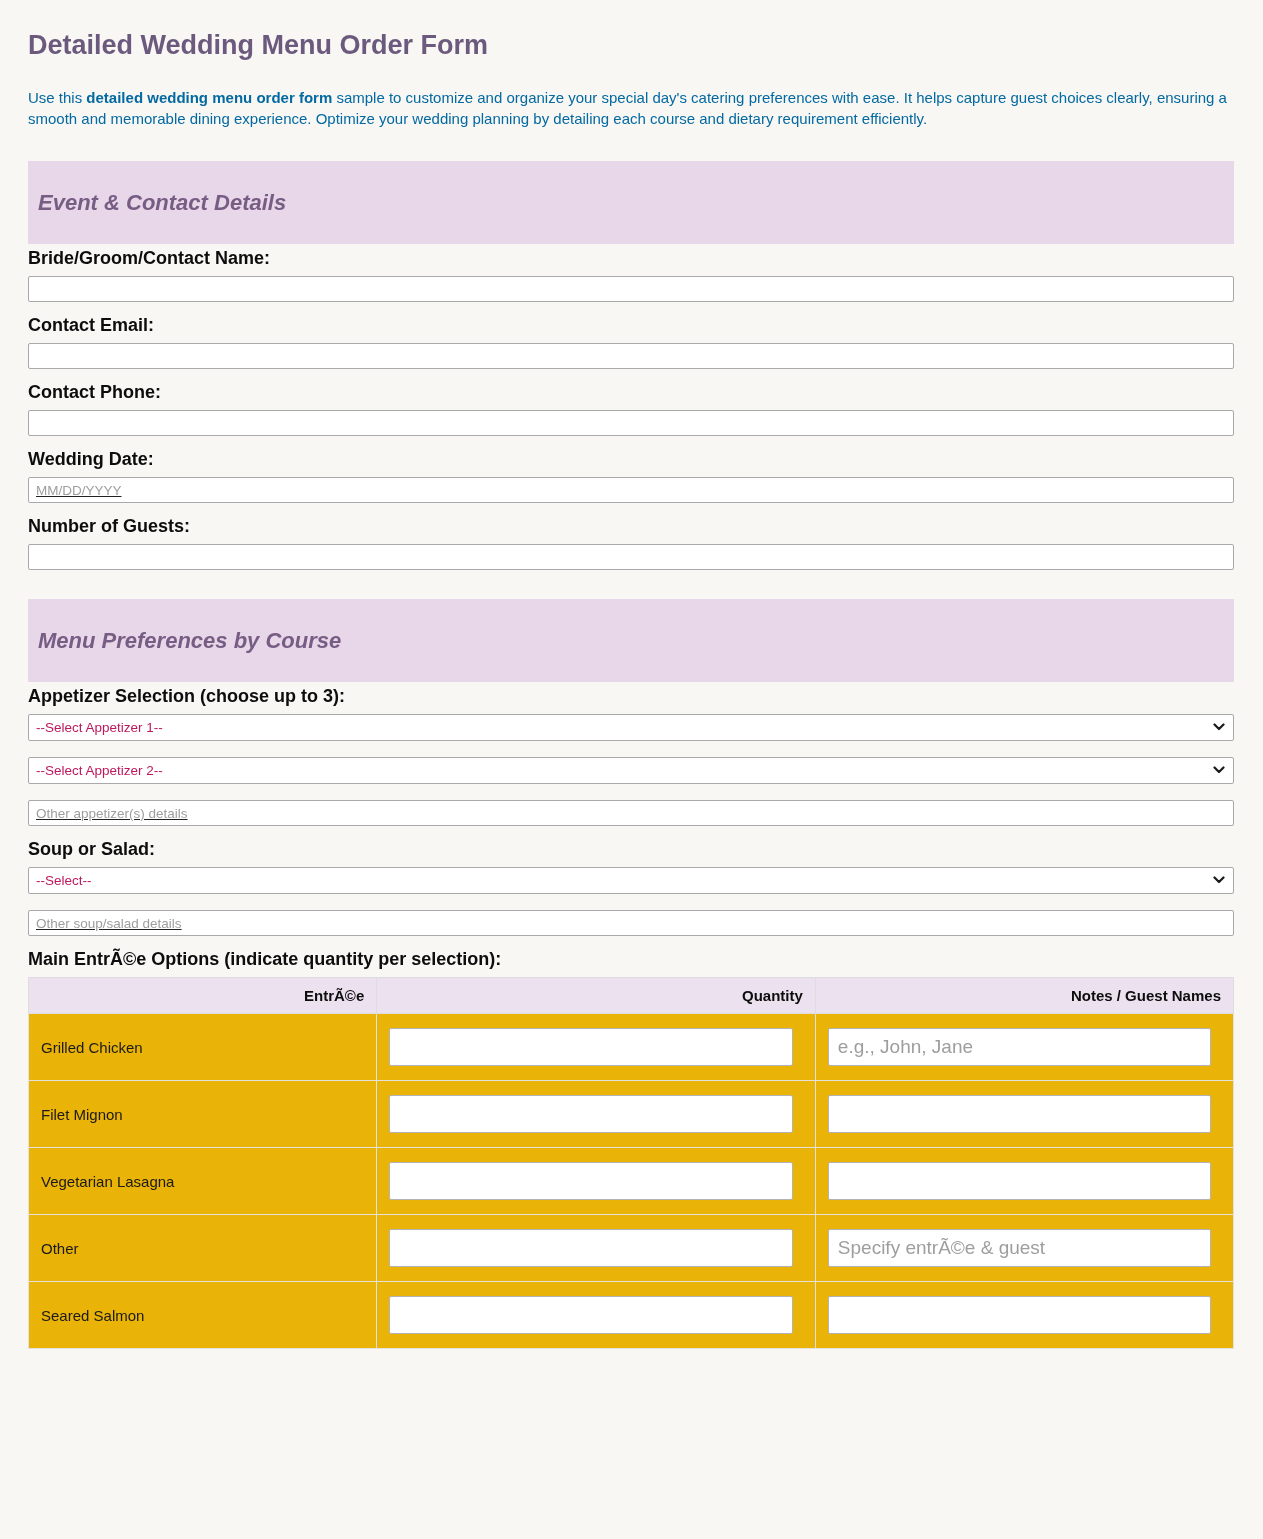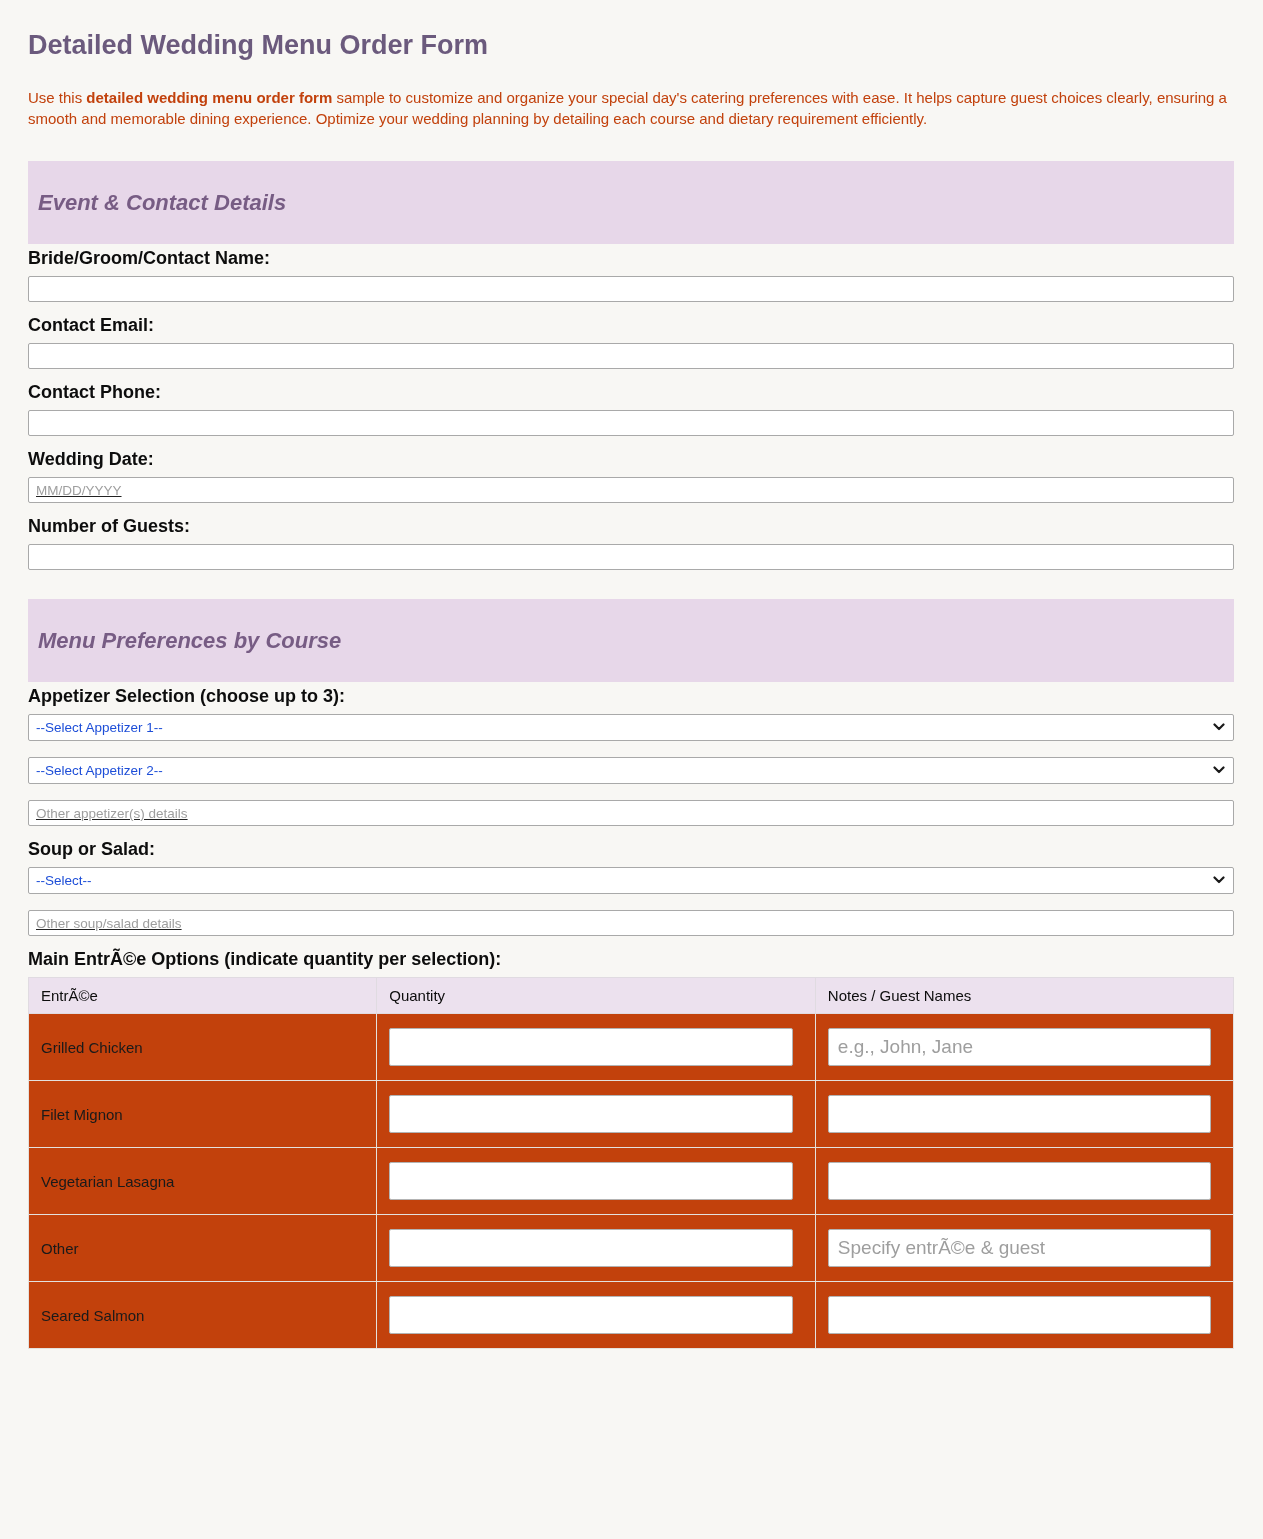--- a/index.html
+++ b/index.html
@@ -17,21 +17,21 @@
     margin: 0 0 26px 0;
     font-size: 27px;
     line-height: 31px;
     font-weight: bold;
     color: #6b5a7d;
   }
   p.intro {
     margin: 0 0 32px 0;
     font-size: 15px;
     line-height: 21px;
-    color: #c2410c;
+    color: #0369a1;
   }
   p.intro b { font-weight: bold; }
 
   .band {
     background: #e7d7e9;
     padding: 29px 10px;
     margin: 0 0 4px 0;
   }
   .band h2 {
     margin: 0;
@@ -70,21 +70,21 @@
   select.dropdown {
     display: block;
     width: 100%;
     height: 27px;
     border: 1px solid #a9a9a9;
     border-radius: 2px;
     background: #fff;
     padding: 0 24px 0 7px;
     font-size: 13.5px;
     font-family: "Liberation Sans", sans-serif;
-    color: #1d4ed8;
+    color: #be185d;
     -webkit-appearance: none;
     -moz-appearance: none;
     appearance: none;
   }
   .chevron {
     position: absolute;
     right: 9px;
     top: 9px;
     pointer-events: none;
     line-height: 0;
@@ -92,34 +92,34 @@
   .standalone-input { margin-bottom: 13px; }
 
   table.entree-table {
     width: 100%;
     border-collapse: collapse;
     table-layout: fixed;
     margin-top: 4px;
   }
   table.entree-table th {
     background: #ece1ee;
-    text-align: left;
+    text-align: right;
     font-size: 15px;
-    font-weight: normal;
+    font-weight: bold;
     padding: 9px 12px;
     border: 1px solid #e0dbe1;
     color: #0d0d0d;
   }
   table.entree-table td {
     padding: 14px 12px;
     border: 1px solid #e4e1de;
     font-size: 15px;
     color: #1a1a1a;
     vertical-align: middle;
-    background: #c2410c;
+    background: #eab308;
   }
   table.entree-table td input {
     display: block;
     width: calc(100% - 10px);
     height: 38px;
     border: 1px solid #b3b3b3;
     border-radius: 2px;
     background: #fff;
     padding: 0 9px;
     font-size: 19px;

